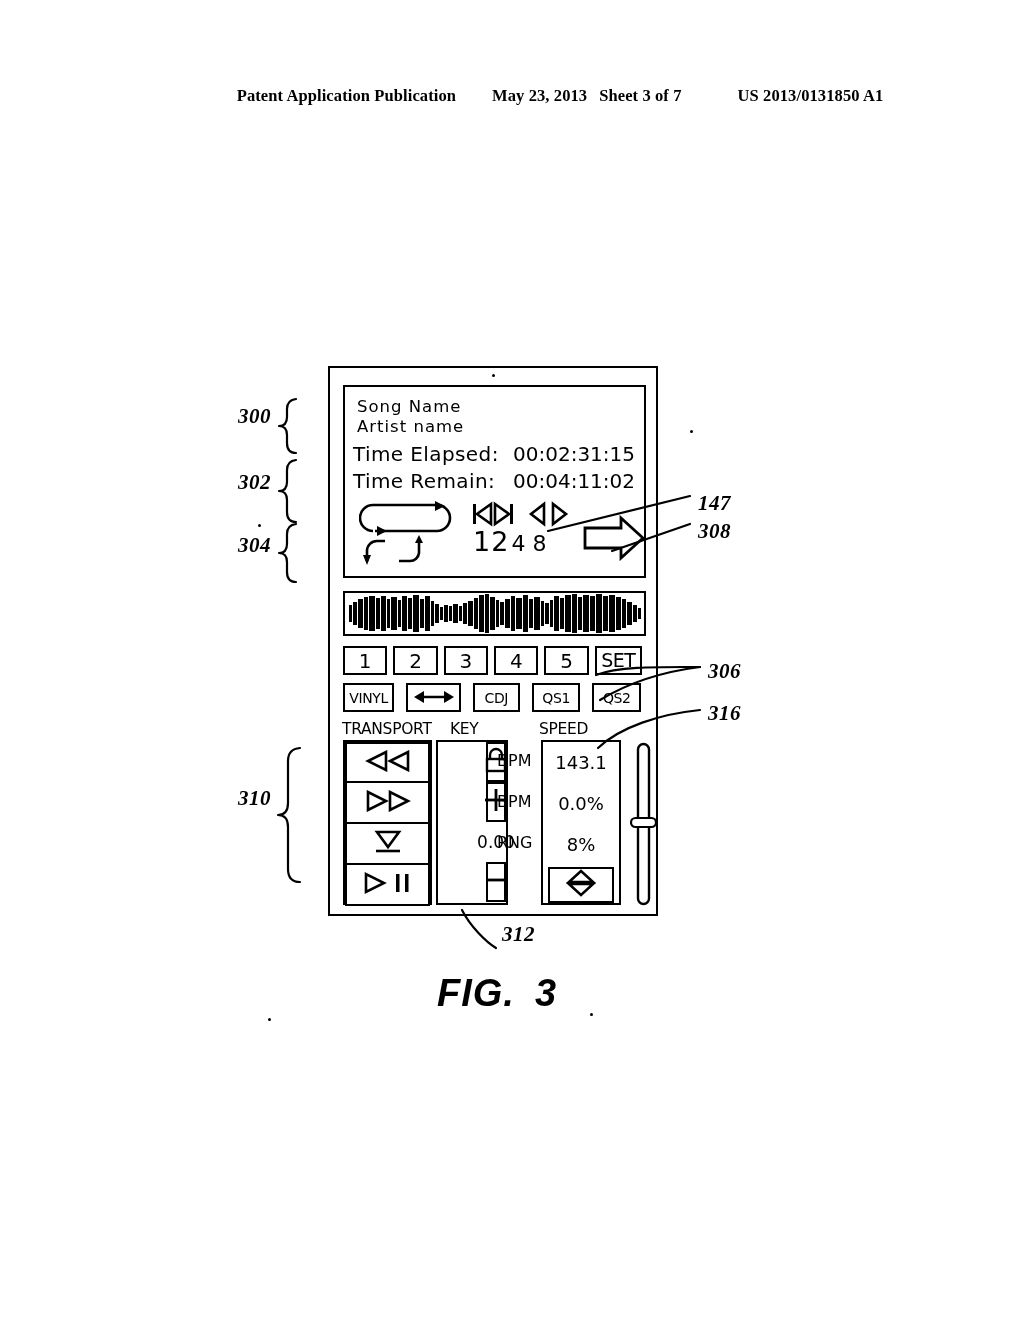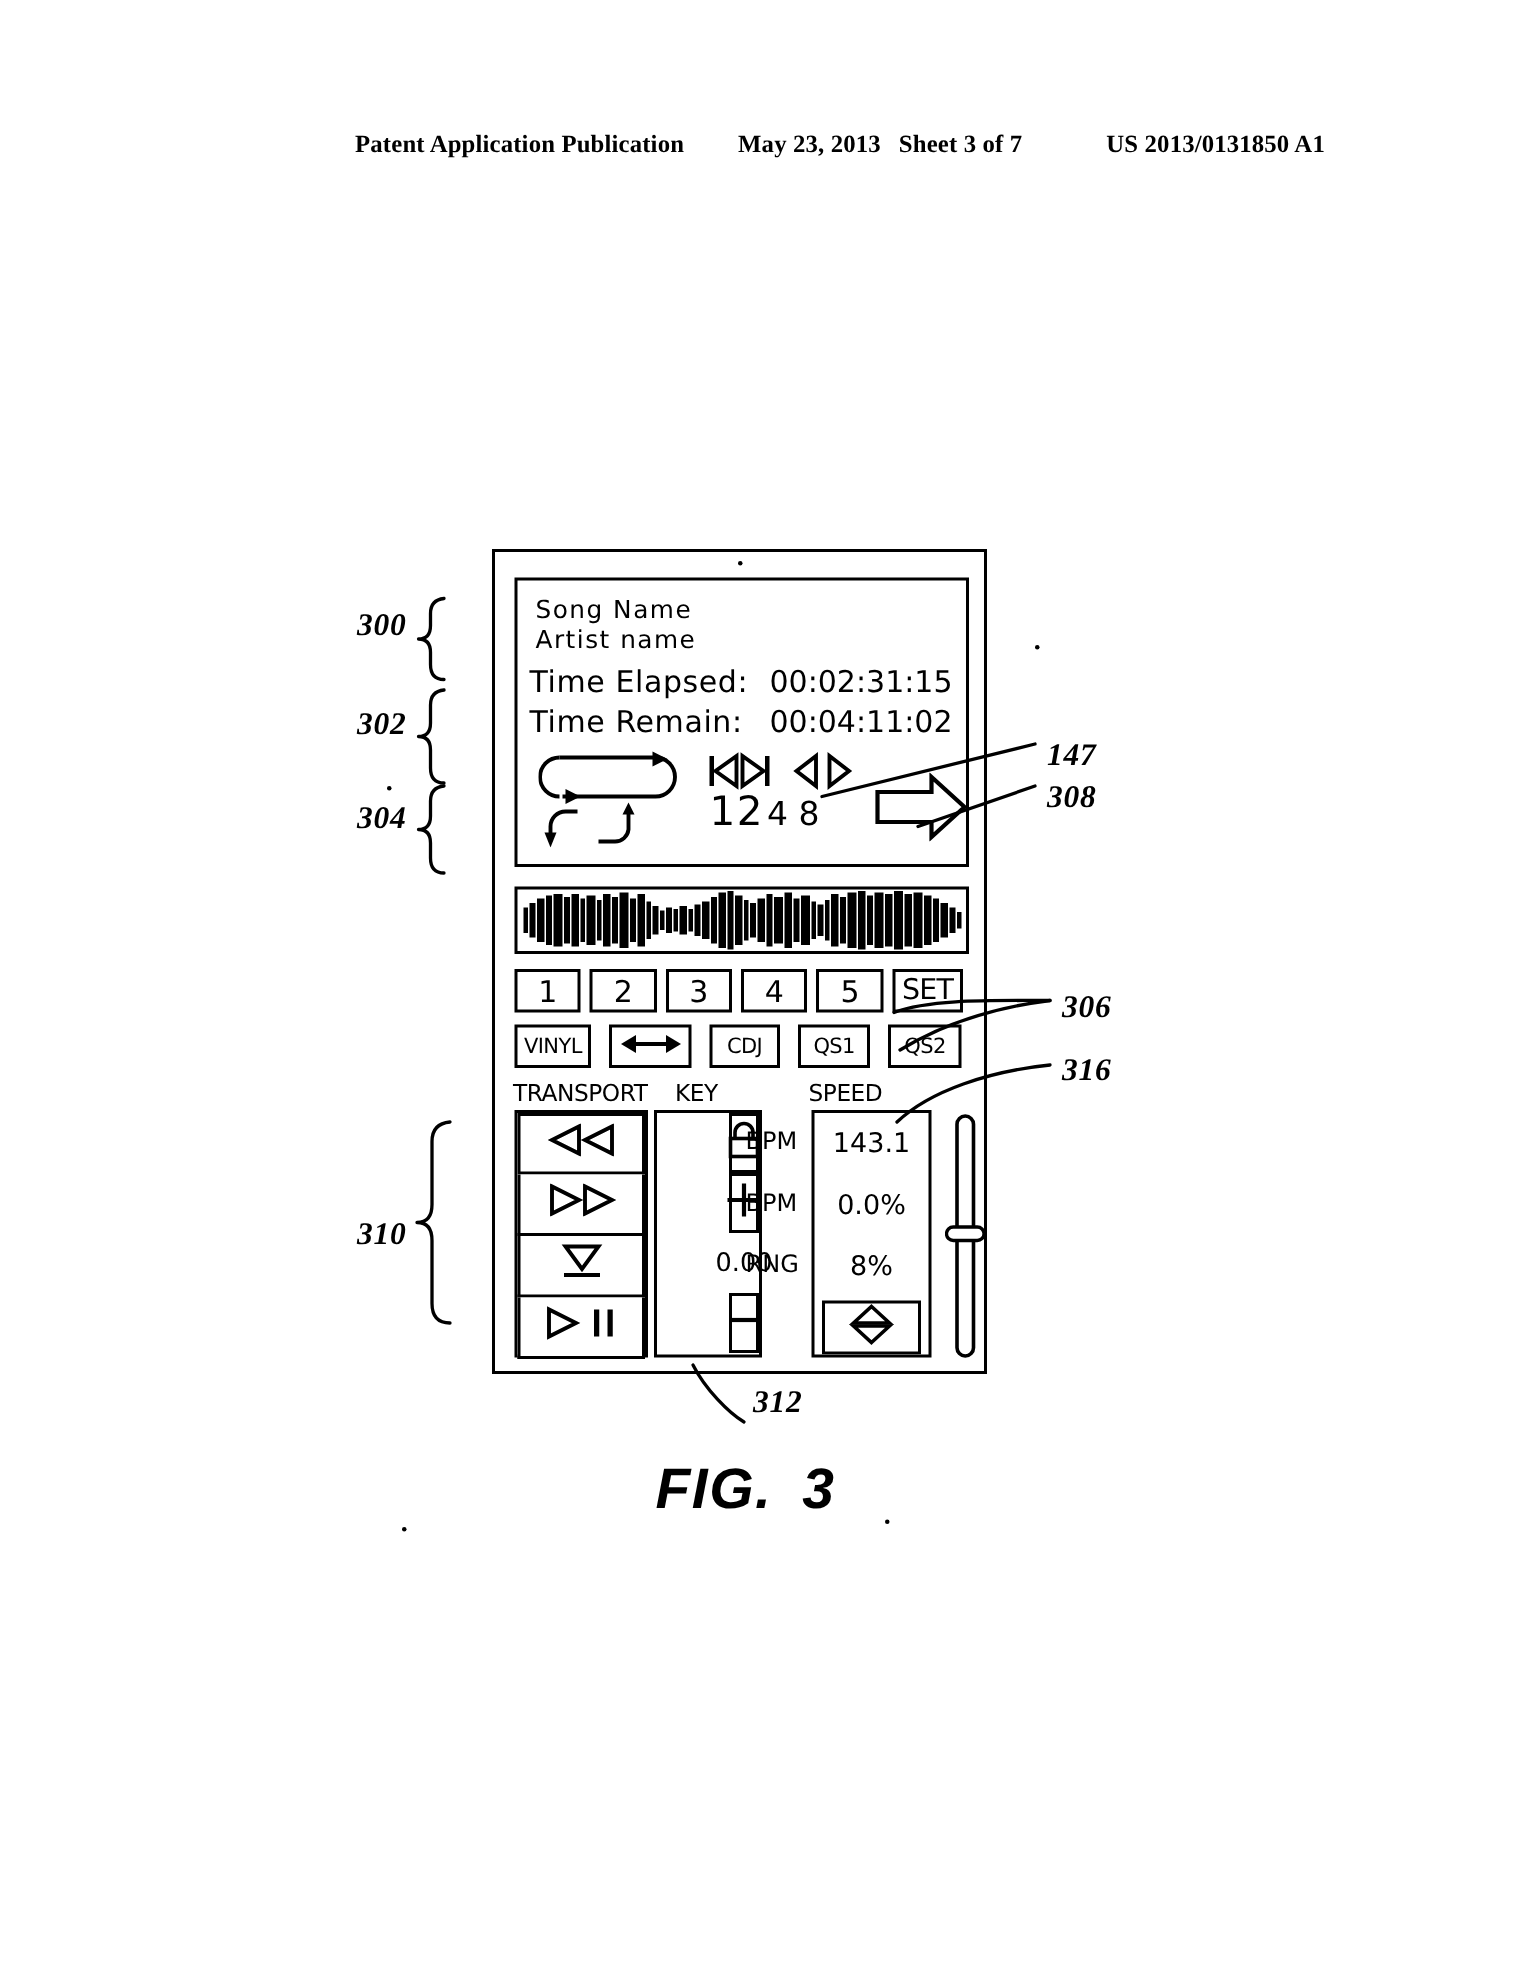--- a/index.html
+++ b/index.html
@@ -452,21 +452,21 @@
         <rect x="8" y="4" width="11" height="160" rx="5.5" ry="5.5" fill="#fff" stroke="#000" stroke-width="2.4"></rect>
         <rect x="1" y="78" width="25" height="9" rx="4.5" ry="4.5" fill="#fff" stroke="#000" stroke-width="2.2"></rect>
       </svg>
     </div>
 
   </div>
 
   <div class="refnum" style="left:238px;top:404px;">300</div>
   <div class="refnum" style="left:238px;top:470px;">302</div>
   <div class="refnum" style="left:238px;top:533px;">304</div>
-  <div class="refnum" style="left:238px;top:810px;">310</div>
+  <div class="refnum" style="left:238px;top:786px;">310</div>
 
   <div class="refnum" style="left:698px;top:491px;">147</div>
   <div class="refnum" style="left:698px;top:519px;">308</div>
   <div class="refnum" style="left:708px;top:659px;">306</div>
   <div class="refnum" style="left:708px;top:701px;">316</div>
   <div class="refnum" style="left:502px;top:922px;">312</div>
 
   <svg id="overlay">
     <g fill="none" stroke="#000" stroke-width="2.2" stroke-linecap="round" stroke-linejoin="round">
 

